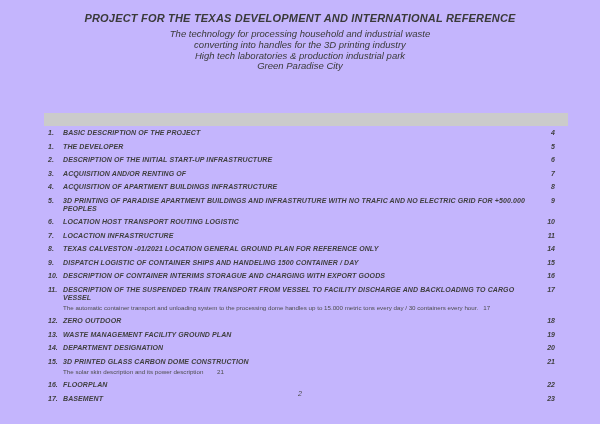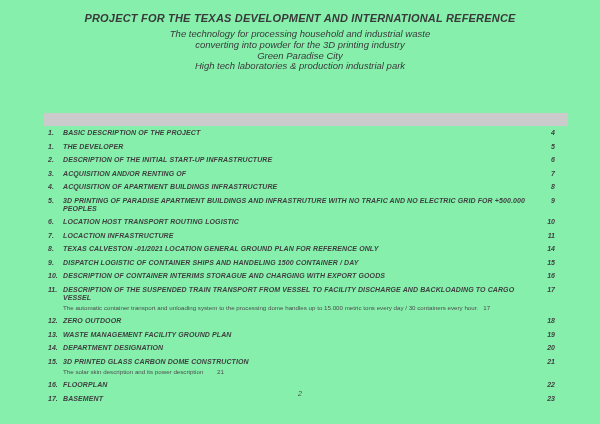--- a/index.html
+++ b/index.html
@@ -1,20 +1,20 @@
 <!DOCTYPE html>
 <html><head>
 <meta charset="utf-8">
 <style>
   html, body { margin: 0; padding: 0; background: #ffffff; }
   .page {
     position: relative;
     width: 600px;
     height: 424px;
-    background: #86efac;
+    background: #c4b5fd;
     font-family: "Liberation Sans", sans-serif;
     color: #3f3f3f;
     overflow: hidden;
   }
   .doc-header {
     position: absolute;
     top: 12px;
     left: 0;
     width: 600px;
     text-align: center;
@@ -84,23 +84,23 @@
   }
 </style>
 </head>
 <body>
 
 <div class="page">
 
   <div class="doc-header">
     <div class="doc-title">PROJECT FOR THE TEXAS DEVELOPMENT AND INTERNATIONAL REFERENCE</div>
     <div class="doc-subtitle">The technology for processing household and industrial waste</div>
-    <div class="doc-subtitle">converting into powder for the 3D printing industry</div>
+    <div class="doc-subtitle">converting into handles for the 3D printing industry</div>
+    <div class="doc-subtitle">High tech laboratories &amp; production industrial park</div>
     <div class="doc-subtitle">Green Paradise City</div>
-    <div class="doc-subtitle">High tech laboratories &amp; production industrial park</div>
   </div>
 
   <div class="section-bar"></div>
 
   <div class="toc" id="toc">
   <div class="toc-row">
     <div class="row-line">
       <span class="toc-num">1.</span>
       <span class="toc-title">BASIC DESCRIPTION OF THE PROJECT</span>
       <span class="toc-page">4</span>

